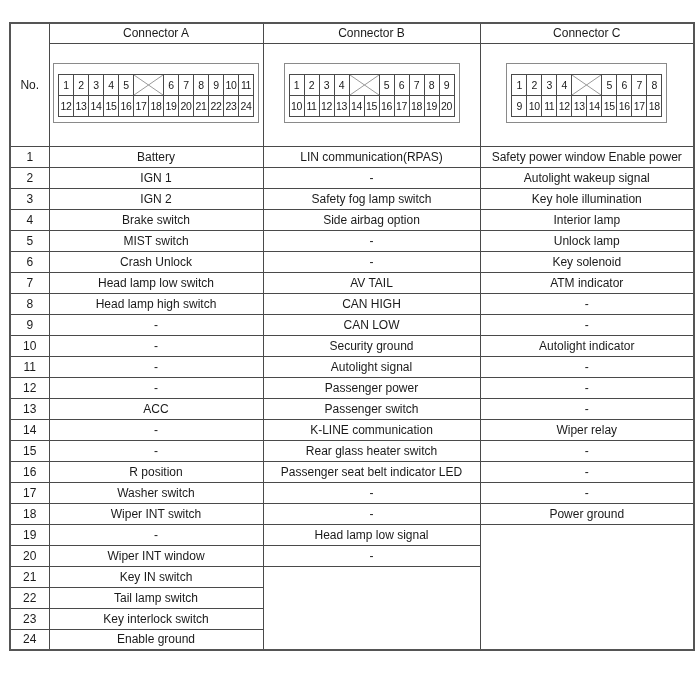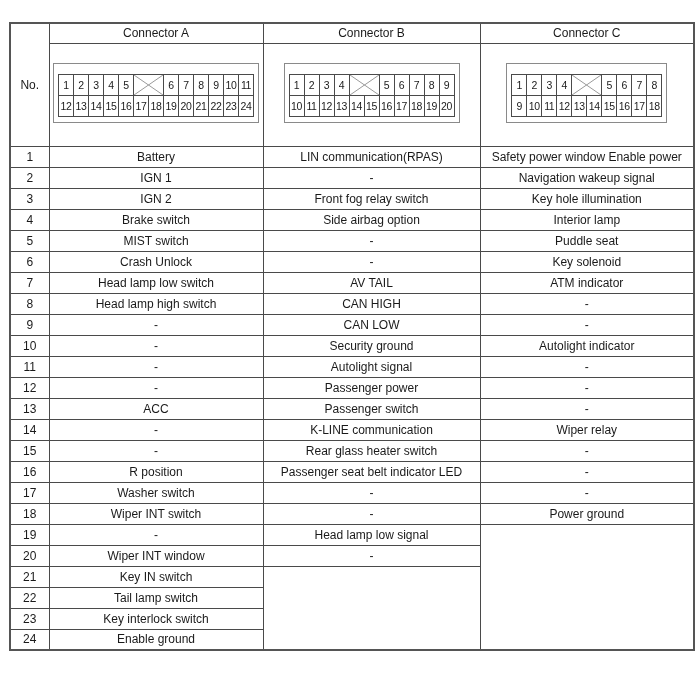--- a/index.html
+++ b/index.html
@@ -195,39 +195,39 @@
         <tr>
           <td>1</td>
           <td>Battery</td>
           <td>LIN communication(RPAS)</td>
           <td>Safety power window Enable power</td>
         </tr>
         <tr>
           <td>2</td>
           <td>IGN 1</td>
           <td>-</td>
-          <td>Navigation wakeup signal</td>
+          <td>Autolight wakeup signal</td>
         </tr>
         <tr>
           <td>3</td>
           <td>IGN 2</td>
-          <td>Front fog relay switch</td>
+          <td>Safety fog lamp switch</td>
           <td>Key hole illumination</td>
         </tr>
         <tr>
           <td>4</td>
           <td>Brake switch</td>
           <td>Side airbag option</td>
           <td>Interior lamp</td>
         </tr>
         <tr>
           <td>5</td>
           <td>MIST switch</td>
           <td>-</td>
-          <td>Puddle seat</td>
+          <td>Unlock lamp</td>
         </tr>
         <tr>
           <td>6</td>
           <td>Crash Unlock</td>
           <td>-</td>
           <td>Key solenoid</td>
         </tr>
         <tr>
           <td>7</td>
           <td>Head lamp low switch</td>

